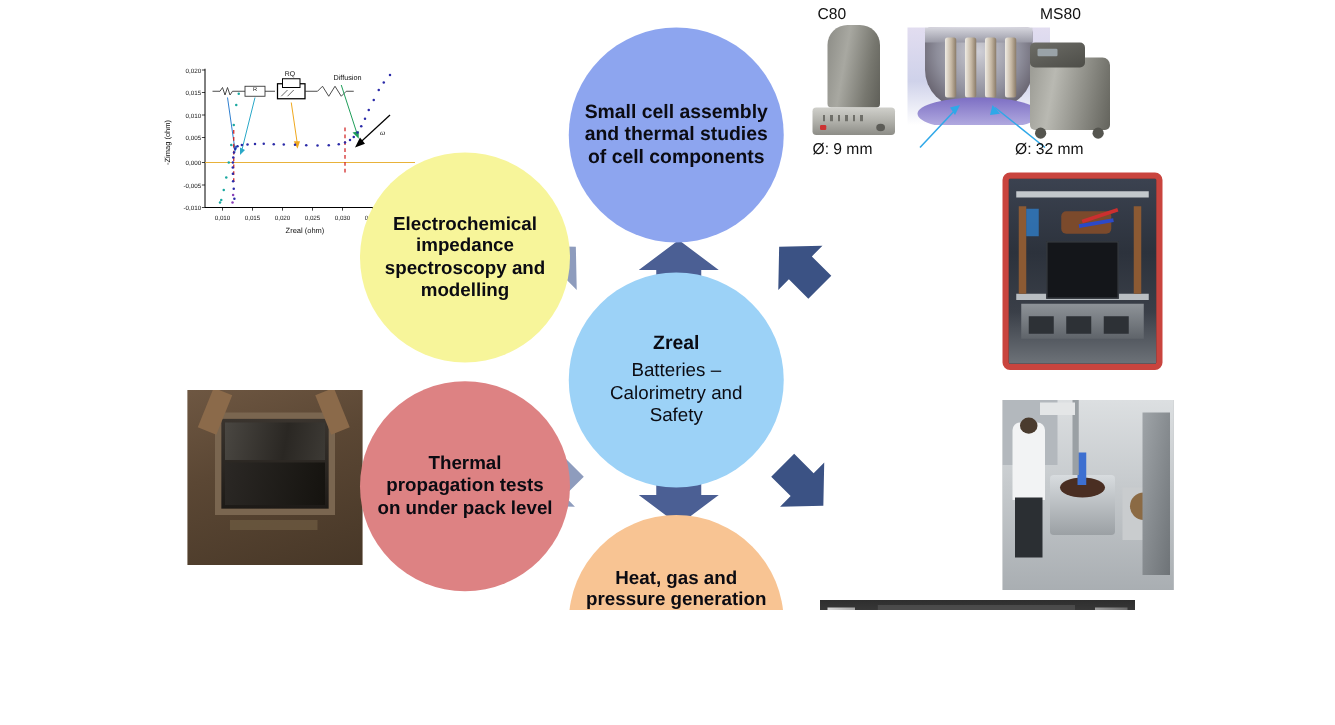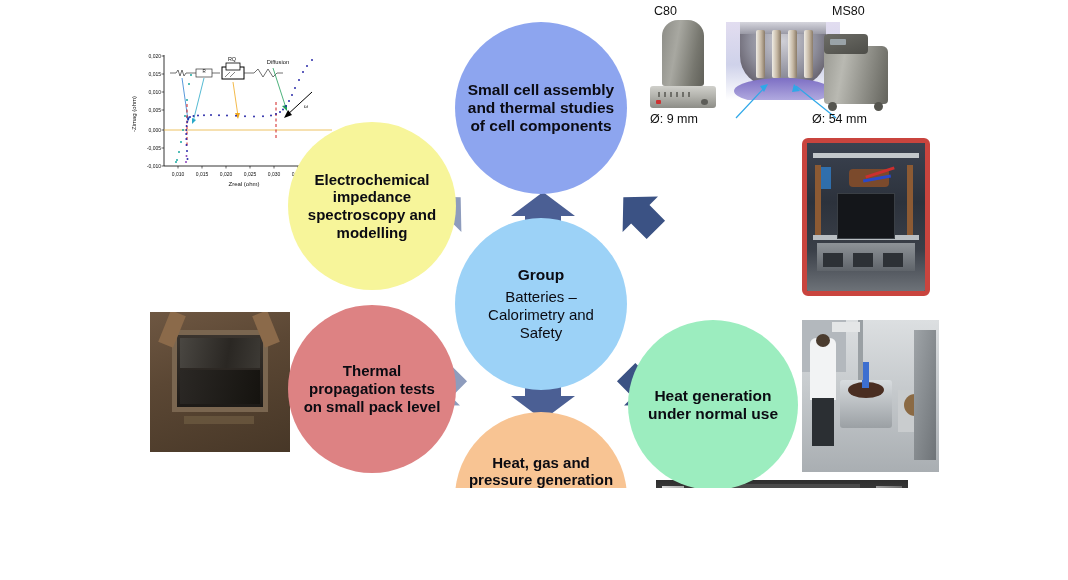--- a/index.html
+++ b/index.html
@@ -289,21 +289,21 @@
   </div>
 
   <svg style="position:absolute; left:640px; top:60px; width:260px; height:70px;">
     <line x1="96" y1="58" x2="126" y2="26" stroke="#2fa8e8" stroke-width="1.2"></line>
     <polygon points="128,24 120,26 124,32" fill="#2fa8e8"></polygon>
     <line x1="156" y1="26" x2="196" y2="58" stroke="#2fa8e8" stroke-width="1.2"></line>
     <polygon points="154,24 160,31 152,32" fill="#2fa8e8"></polygon>
   </svg>
 
   <div class="cap" style="left:650px; top:112px;">Ø: 9 mm</div>
-  <div class="cap" style="left:812px; top:112px;">Ø: 54 mm</div>
+  <div class="cap" style="left:812px; top:112px;">Ø: 32 mm</div>
 
   <div class="photo" id="photo-chamber">
     <div style="position:absolute;inset:0;background:
         linear-gradient(180deg,#3b4250 0%,#2c323c 40%,#3a3f48 72%,#6d7278 100%);"></div>
     <div style="position:absolute;left:6px;top:10px;right:6px;height:5px;background:#c3c8cc;"></div>
     <div style="position:absolute;left:6px;top:92px;right:6px;height:5px;background:#b9bec2;"></div>
     <div style="position:absolute;left:30px;top:50px;width:58px;height:46px;background:#14161a;border:1px solid #3a3f45;"></div>
     <div style="position:absolute;left:8px;top:22px;width:6px;height:70px;background:#8c5a33;"></div>
     <div style="position:absolute;left:100px;top:22px;width:6px;height:70px;background:#8c5a33;"></div>
     <div style="position:absolute;left:42px;top:26px;width:40px;height:18px;background:#7b4a2c;border-radius:4px;"></div>
@@ -445,31 +445,28 @@
   <div class="bubble" id="bub-eis">
     <span class="txt">Electrochemical impedance spectroscopy and modelling</span>
   </div>
 
   <div class="bubble" id="bub-small">
     <span class="txt">Small cell assembly and thermal studies of cell components</span>
   </div>
 
 
   <div class="bubble" id="bub-thermal">
-    <span class="txt">Thermal propagation tests on small pack level</span>
-  </div>
-
-  <div class="bubble" id="bub-heatgen">
-    <span class="txt">Heat generation under normal use</span>
-  </div>
+    <span class="txt">Thermal propagation tests on under pack level</span>
+  </div>
+
 
   <div class="bubble" id="bub-abuse">
     <span class="txt">Heat, gas and pressure generation under thermal, electrical, mechanical level</span>
   </div>
 
   <div class="bubble" id="bub-center">
     <span class="txt">
-      <span class="center-title">Group</span>
+      <span class="center-title">Zreal</span>
       <span class="center-sub">Batteries – Calorimetry and Safety</span>
     </span>
   </div>
 
 </div>
 
 </body></html>

